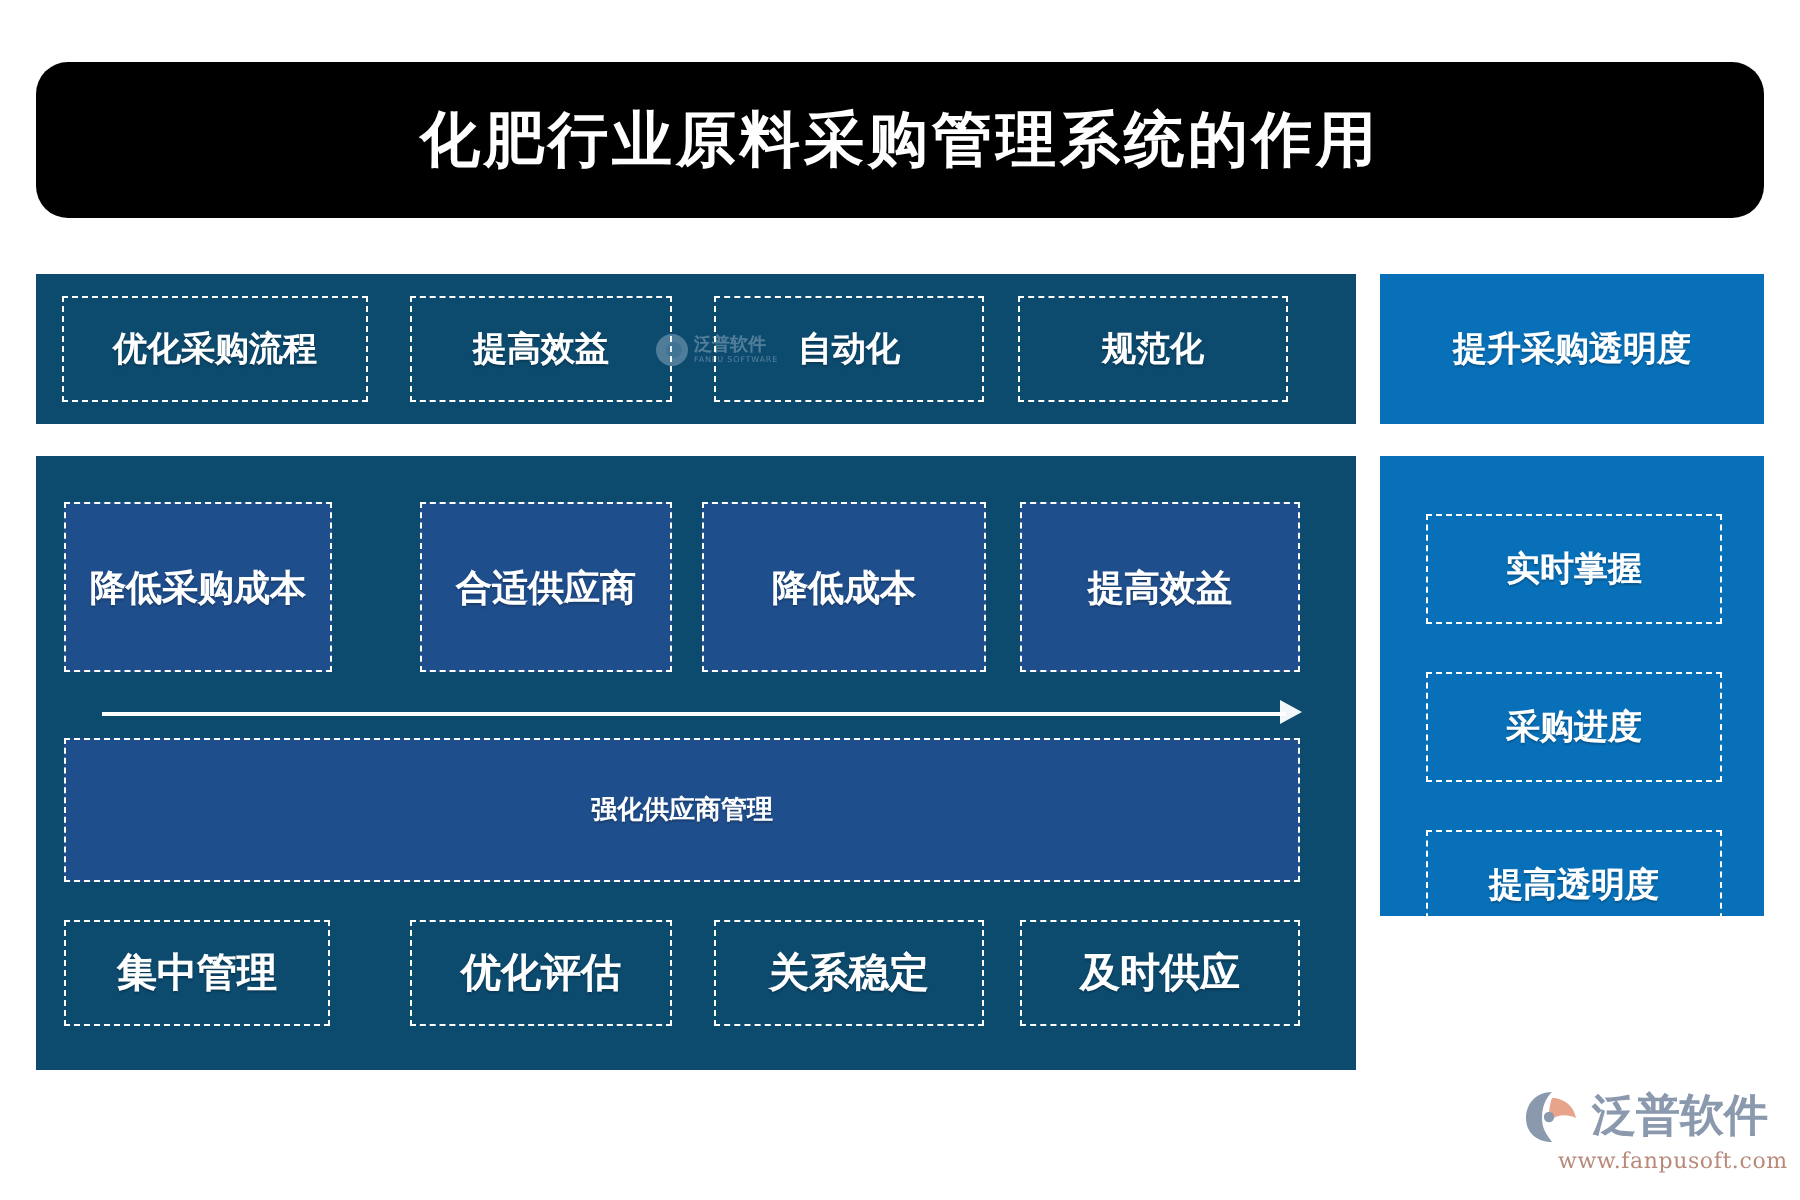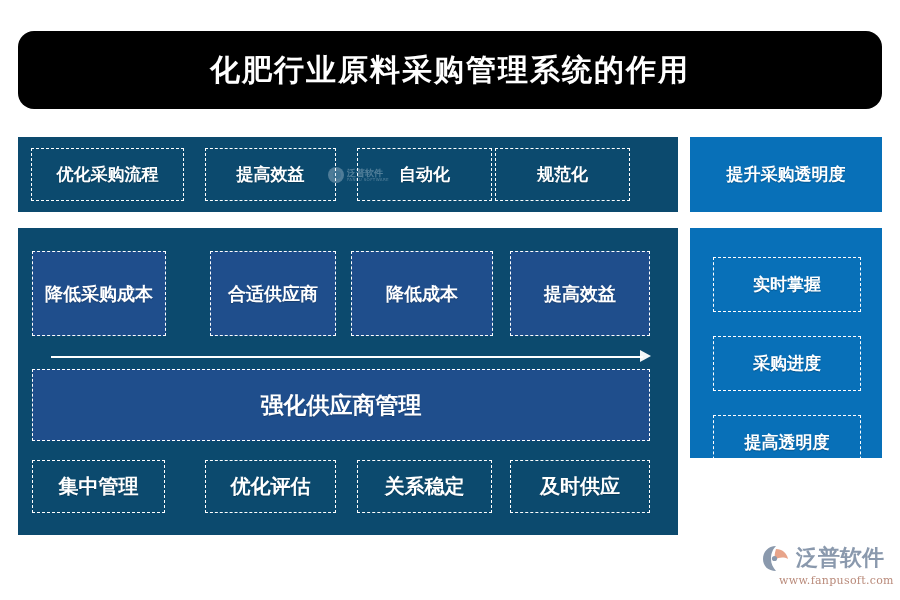--- a/index.html
+++ b/index.html
@@ -53,21 +53,21 @@
   .box-filled {
     border: 1.5px dashed #ffffff;
     background: #1f4e8c;
   }
 
   
   .r1 { top: 11px; height: 53px; font-size: 17px; }
   .r1.b0 { left: 13px;  width: 153px; }
   .r1.b1 { left: 187px; width: 131px; }
   .r1.b2 { left: 339px; width: 135px; }
-  .r1.b3 { left: 477px; width: 135px; }
+  .r1.b3 { left: 491px; width: 135px; }
 
   
   .right-top-label {
     position: absolute; left: 0; top: 0; width: 192px; height: 75px;
     display: flex; align-items: center; justify-content: center;
     color: #fff; font-size: 17px; font-weight: bold;
     text-shadow: 0 1px 1px rgba(0,0,0,0.22);
     white-space: nowrap;
   }
 
@@ -88,21 +88,21 @@
     position: absolute; right: 0; top: 0; width: 0; height: 0;
     border-top: 6px solid transparent;
     border-bottom: 6px solid transparent;
     border-left: 11px solid #ffffff;
     opacity: 0.95;
   }
 
   
   .wide-bar {
     position: absolute; left: 14px; top: 141px; width: 618px; height: 72px;
-    font-size: 23px;
+    font-size: 13px;
   }
 
   
   .r3 { top: 232px; height: 53px; font-size: 20px; }
   .r3.b0 { left: 14px;  width: 133px; }
   .r3.b1 { left: 187px; width: 131px; }
   .r3.b2 { left: 339px; width: 135px; }
   .r3.b3 { left: 492px; width: 140px; }
 
   

